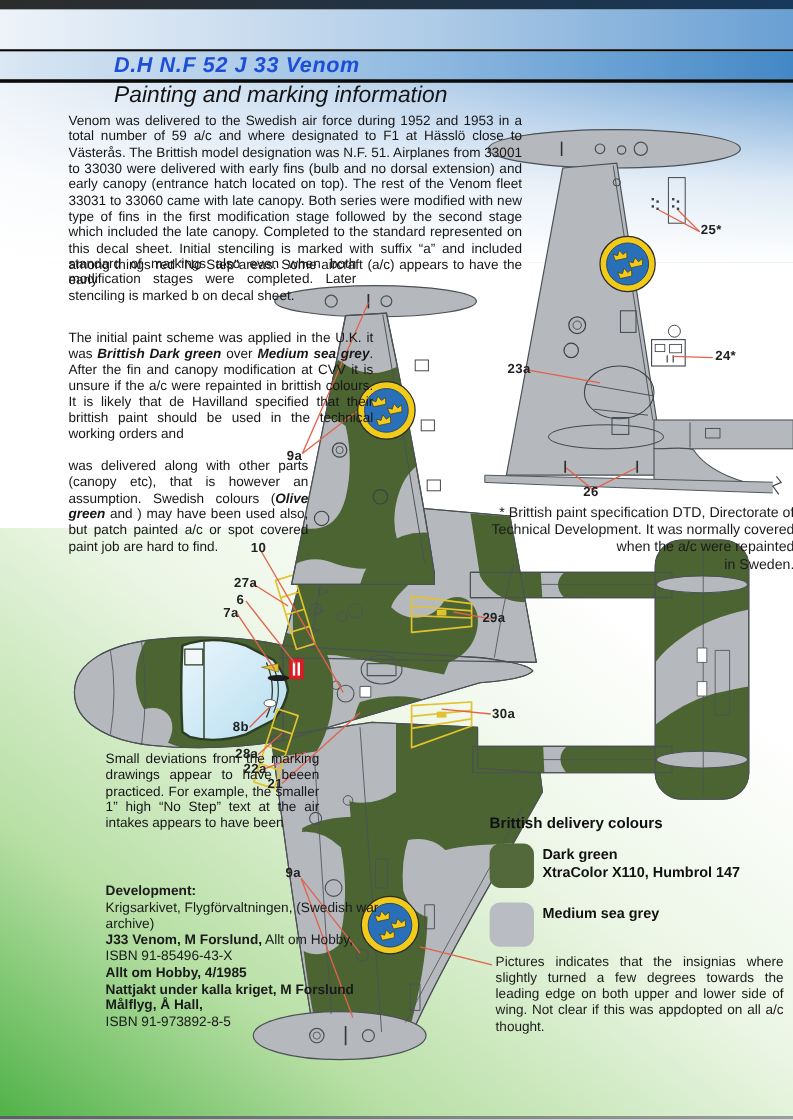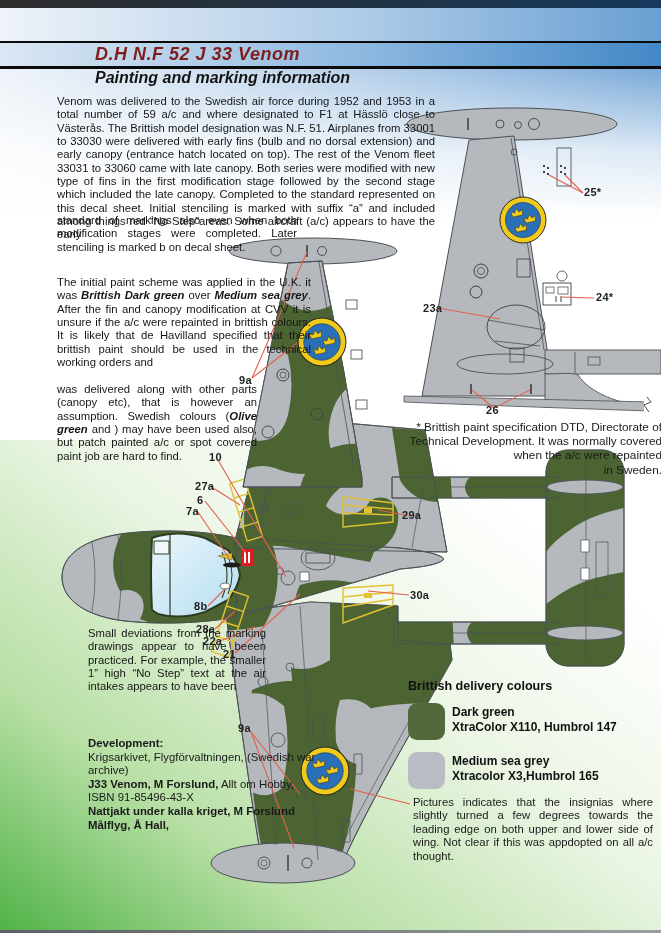--- a/index.html
+++ b/index.html
@@ -14,22 +14,22 @@
   .rule2{left:0;top:66px;width:661px;height:3px;background:#0b0b0b;}
   .sky-b{left:0;top:69px;width:661px;height:150px;
          background:linear-gradient(to right,#eef3f9 0%,#b6d0ea 55%,#79a9d8 100%);}
   .sky-fade{left:0;top:69px;width:661px;height:150px;
          background:linear-gradient(to bottom,rgba(255,255,255,0) 0%,rgba(255,255,255,.75) 55%,#ffffff 100%);}
   .ground{left:0;top:440px;width:661px;height:493px;
          background:linear-gradient(to bottom left,rgba(255,255,255,0) 18%,rgba(234,245,227,.95) 45%,#b7dfa4 75%,#4fb247 100%);}
   .bar-bottom{left:0;top:930px;width:661px;height:3px;background:linear-gradient(to right,#5c5f63,#9aa09e);}
 
   .model-title{left:95px;top:44px;width:500px;font-size:18px;font-style:italic;font-weight:600;
-               letter-spacing:.5px;color:#7f1d1d;}
-  .page-title{left:95px;top:69px;width:420px;font-size:16px;font-style:italic;font-weight:700;color:#141414;}
+               letter-spacing:.5px;color:#1d4ed8;}
+  .page-title{left:95px;top:69px;width:420px;font-size:19px;font-style:italic;font-weight:400;color:#141414;}
 
   .body-txt{font-size:11.3px;line-height:13.35px;text-align:justify;color:#161616;}
   .p1a{left:57px;top:95px;width:378px;}
   .p1b{left:57px;top:214px;width:240px;}
   .p2a{left:57px;top:276px;width:254px;}
   .p2b{left:57px;top:383px;width:200px;}
   .p3{left:88px;top:627px;width:178px;}
   .it{font-style:italic;font-weight:bold;}
   .refs{left:88px;top:737px;width:238px;font-size:11.4px;line-height:13.6px;}
   .refs .b{font-weight:bold;}
@@ -333,34 +333,35 @@
 
 <div class="abs note-dtd">* Brittish paint specification DTD, Directorate of Technical Development. It was normally covered when the a/c were repainted
  in Sweden.</div>
 <div class="abs note-ins">Pictures indicates that the insignias where slightly turned a few degrees towards the leading edge on both upper and lower side of wing. Not clear if this was appdopted on all a/c thought.</div>
 
 <div class="abs refs">
   <div class="b">Development:</div>
   <div>Krigsarkivet, Flygförvaltningen, (Swedish war archive)</div>
   <div><span class="b">J33 Venom, M Forslund,</span><span>  Allt om Hobby,</span></div>
   <div>ISBN 91-85496-43-X</div>
+  <div class="b">Allt om Hobby, 4/1985</div>
   <div class="b">Nattjakt under kalla kriget, M Forslund</div>
   <div class="b">Målflyg,  Å Hall,</div>
+  <div>ISBN 91-973892-8-5</div>
 </div>
 
 <div class="abs legend-head">Brittish delivery colours</div>
 <div class="abs swatch sw1"></div>
 <div class="abs sw-label swl1">
   <div>Dark green</div>
   <div>XtraColor X110, Humbrol 147</div>
 </div>
 <div class="abs swatch sw2"></div>
 <div class="abs sw-label swl2">
   <div>Medium sea grey</div>
-  <div>Xtracolor X3,Humbrol 165</div>
 </div>
 
 <div class="abs callout" style="left:239px;top:374px">9a</div>
 <div class="abs callout" style="left:209px;top:451px">10</div>
 <div class="abs callout" style="left:195px;top:480px">27a</div>
 <div class="abs callout" style="left:197px;top:494px">6</div>
 <div class="abs callout" style="left:186px;top:505px">7a</div>
 <div class="abs callout" style="left:194px;top:600px">8b</div>
 <div class="abs callout" style="left:196px;top:623px">28a</div>
 <div class="abs callout" style="left:203px;top:635px">22a</div>

